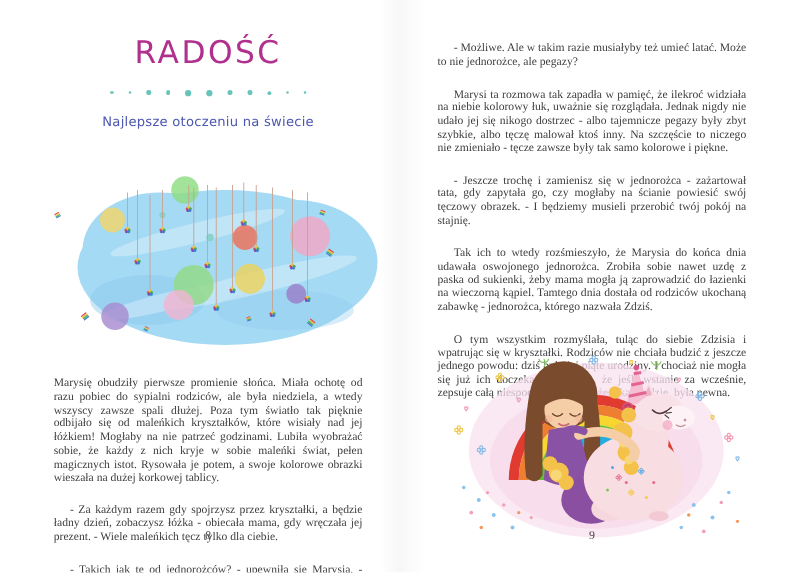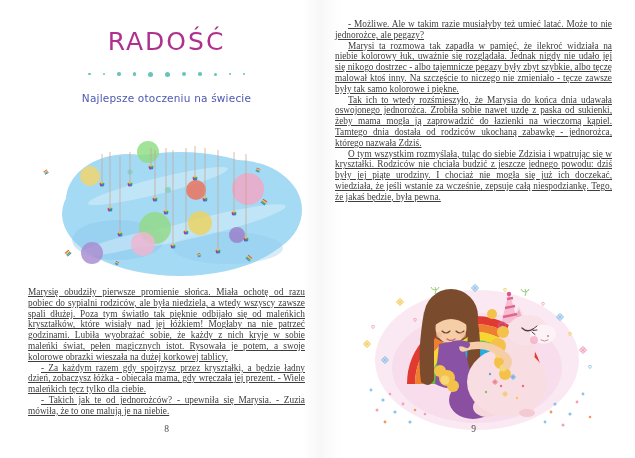--- a/index.html
+++ b/index.html
@@ -18,21 +18,21 @@
   h1.chapter-title{margin:0;font-family:"DejaVu Sans", sans-serif;font-weight:normal;
     font-size:25px;letter-spacing:2px;color:var(--title-color);}
   .dots-row{display:flex;justify-content:center;align-items:center;gap:12px;margin-top:15px;height:6px;}
   .dot{border-radius:50%;flex:0 0 auto;}
   h2.section-title{margin:15px 0 0;font-family:"DejaVu Sans", sans-serif;font-weight:normal;
     font-size:10.5px;letter-spacing:0.2px;color:var(--subtitle-color);}
   .text-block{position:absolute;left:0;width:277px;font-size:9.3px;line-height:10.8px;
     text-align:justify;color:var(--body-color);}
   .page.left .text-block{top:287px;}
   .page.right .text-block{top:19px;}
-  .text-block p{margin:0;text-indent:13px;text-decoration:underline;}
+  .text-block p{margin:15px;text-indent:13px;}
   .page.left .text-block p:first-child{text-indent:0;}
   .page-num{position:absolute;bottom:24px;left:0;width:100%;text-align:center;
     font-size:9.5px;color:var(--pagenum-color);}
   .cloud-art{position:absolute;left:10px;top:138px;width:265px;height:150px;}
   .unicorn-art{position:absolute;left:20px;top:282px;width:245px;height:158px;}
 </style>
 </head>
 <body style="--title-color: #b0308e; --subtitle-color: #4d57b0; --body-color: #3d3d3d; --pagenum-color: #4a4a4a;">
 
 <div class="spread">
@@ -146,20 +146,21 @@
         <p>- Za każdym razem gdy spojrzysz przez kryształki, a będzie ładny dzień, zobaczysz łóżka - obiecała mama, gdy wręczała jej prezent. - Wiele maleńkich tęcz tylko dla ciebie.</p>
         <p>- Takich jak te od jednorożców? - upewniła się Marysia. - Zuzia mówiła, że to one malują je na niebie.</p>
       </div>
     <div class="page-num">8</div>
   </section>
 
   <section class="page right">
     <div class="text-block">
         <p>- Możliwe. Ale w takim razie musiałyby też umieć latać. Może to nie jednorożce, ale pegazy?</p>
         <p>Marysi ta rozmowa tak zapadła w pamięć, że ilekroć widziała na niebie kolorowy łuk, uważnie się rozglądała. Jednak nigdy nie udało jej się nikogo dostrzec - albo tajemnicze pegazy były zbyt szybkie, albo tęczę malował ktoś inny. Na szczęście to niczego nie zmieniało - tęcze zawsze były tak samo kolorowe i piękne.</p>
+        <p>- Jeszcze trochę i zamienisz się w jednorożca - zażartował tata, gdy zapytała go, czy mogłaby na ścianie powiesić swój tęczowy obrazek. - I będziemy musieli przerobić twój pokój na stajnię.</p>
         <p>Tak ich to wtedy rozśmieszyło, że Marysia do końca dnia udawała oswojonego jednorożca. Zrobiła sobie nawet uzdę z paska od sukienki, żeby mama mogła ją zaprowadzić do łazienki na wieczorną kąpiel. Tamtego dnia dostała od rodziców ukochaną zabawkę - jednorożca, którego nazwała Zdziś.</p>
         <p>O tym wszystkim rozmyślała, tuląc do siebie Zdzisia i wpatrując się w kryształki. Rodziców nie chciała budzić z jeszcze jednego powodu: dziś były jej piąte urodziny. I chociaż nie mogła się już ich doczekać, wiedziała, że jeśli wstanie za wcześnie, zepsuje całą niespodziankę. Tego, że jakaś będzie, była pewna.</p>
       </div>
 
     <svg class="unicorn-art" viewBox="0 0 245 158">
       <defs>
         <g id="flower" fill="none">
           <circle cx="0" cy="-2" r="1.3"></circle>
             <circle cx="2" cy="0" r="1.3"></circle>
           <circle cx="0" cy="2" r="1.3"></circle>

